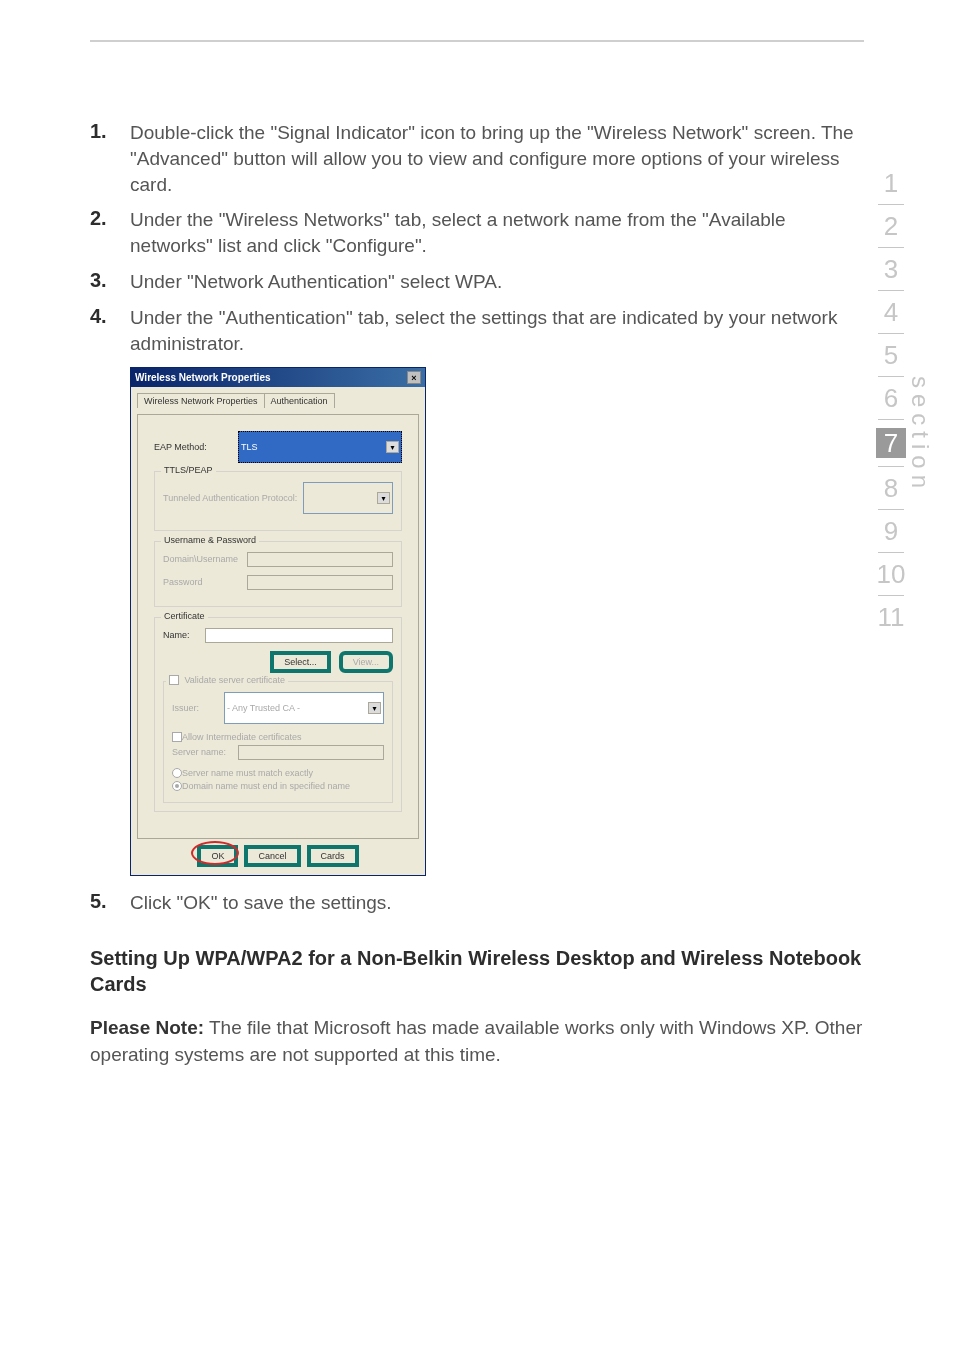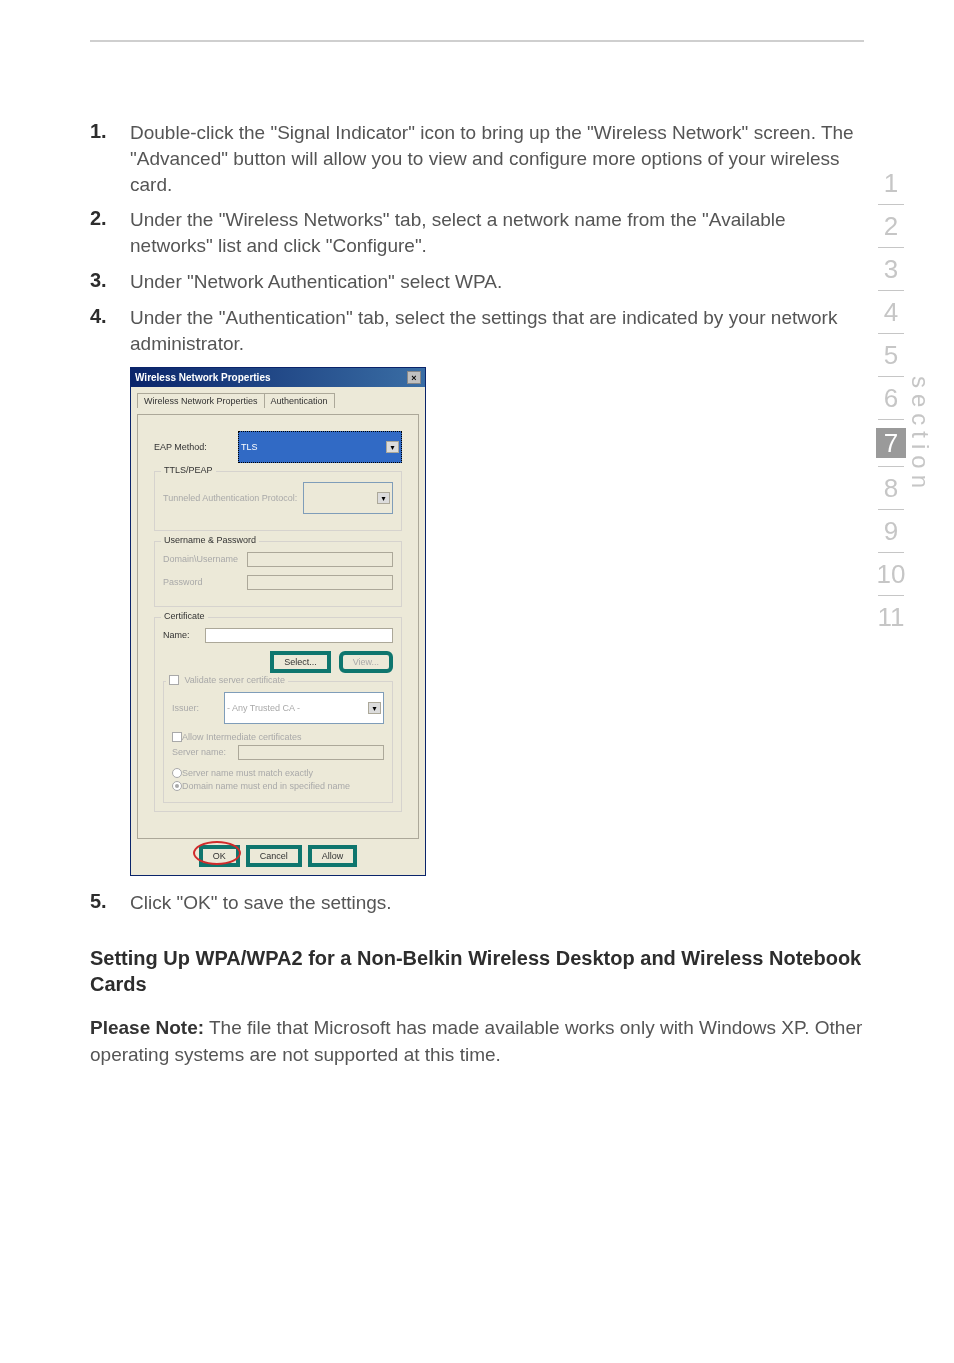--- a/index.html
+++ b/index.html
@@ -166,21 +166,21 @@
             </div>
           </div>
 
         </div>
         <div class="btn-row">
           <span class="ok-btn">
             <button class="btn">OK</button>
             <span class="ok-ring"></span>
           </span>
           <button class="btn">Cancel</button>
-          <button class="btn">Allow</button>
+          <button class="btn">Cards</button>
         </div>
       </div>
     </div>
   </div>
 
   <ol class="steps">
     <li>
       <span class="step-num">5.</span>
       <span class="step-text">Click "OK" to save the settings.</span>
     </li>

